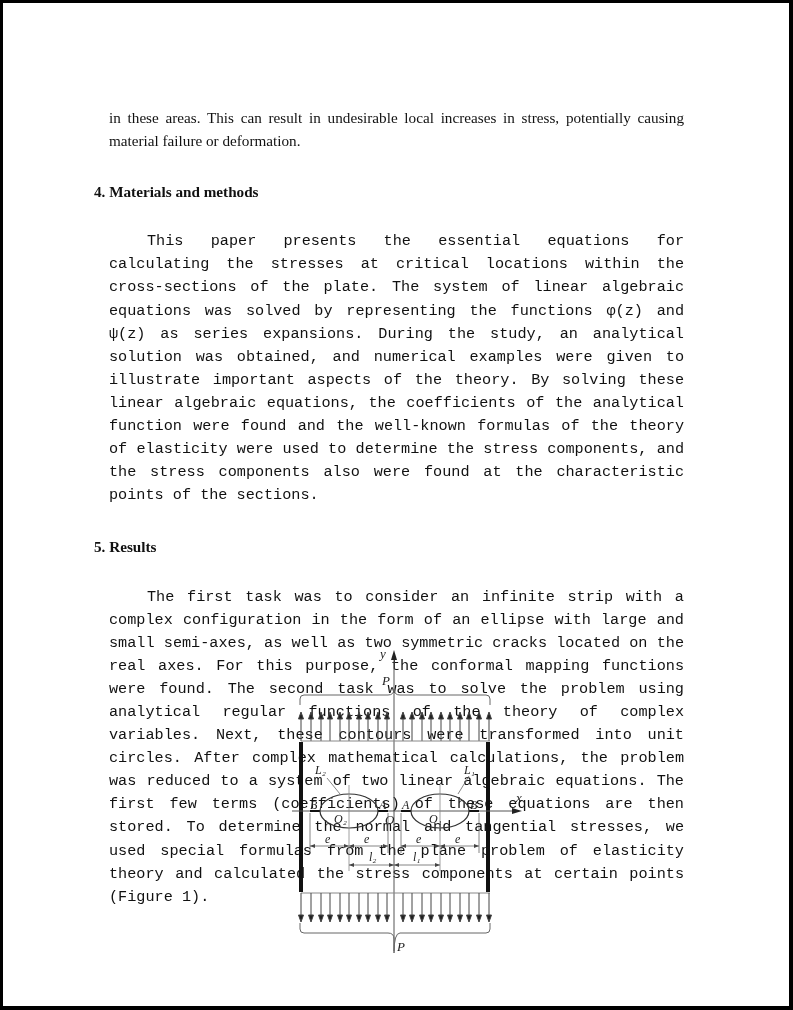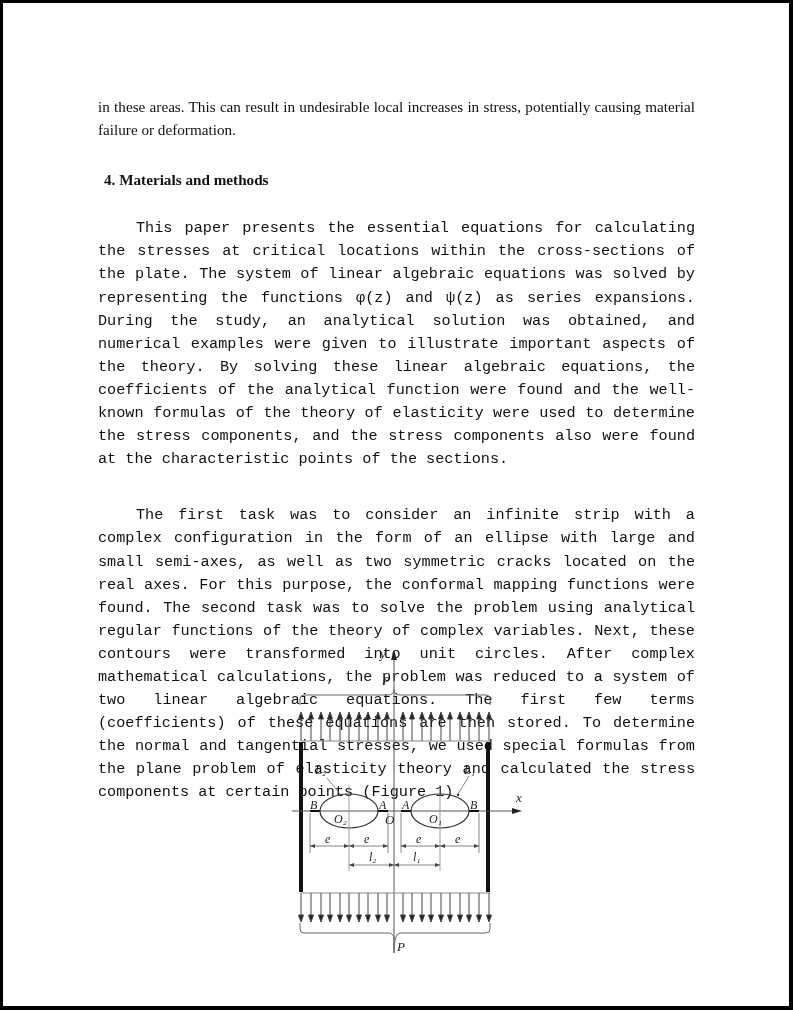--- a/index.html
+++ b/index.html
@@ -12,42 +12,43 @@
     border-left: 3px solid #000;
     border-right: 4px solid #000;
     border-bottom: 4px solid #000;
     background: #fff;
   }
   .content {
     position: absolute; left: 91px; top: 88px; width: 605px;
     font-family: "Liberation Serif", "DejaVu Serif", serif;
     font-size: 15.2px; line-height: 23.1px; color: #111;
   }
-  p { margin: 4px; text-align: justify; }
+  p { margin: 15px; text-align: justify; }
   p.indent { text-indent: 38px; font-family: Liberation Mono, monospace; }
   h2 {
-    margin: 10px; font-size: 15.2px; font-weight: bold; line-height: 23.1px;
+    margin: 0; font-size: 15.2px; font-weight: bold; line-height: 23.1px;
   }
   .gap-h { height: 12.5px; }
   .gap-p { height: 12.5px; }
   .figure { position: absolute; left: 280px; top: 638px; width: 260px; height: 320px; }
   .figure svg { display: block; }
   .lbl { font-family: "Liberation Serif", "DejaVu Serif", serif; font-style: italic; fill: #222; }
 </style>
 </head>
 <body>
 
 <div class="page">
   <div class="content">
     <p>in these areas. This can result in undesirable local increases in stress, potentially causing material failure or deformation.</p>
     <div class="gap-h"></div>
     <h2>4. Materials and methods</h2>
     <div class="gap-p"></div>
     <p class="indent">This paper presents the essential equations for calculating the stresses at critical locations within the cross-sections of the plate. The system of linear algebraic equations was solved by representing the functions φ(z) and ψ(z) as series expansions. During the study, an analytical solution was obtained, and numerical examples were given to illustrate important aspects of the theory. By solving these linear algebraic equations, the coefficients of the analytical function were found and the well-known formulas of the theory of elasticity were used to determine the stress components, and the stress components also were found at the characteristic points of the sections.</p>
     <div class="gap-h"></div>
+    <h2>5. Results</h2>
     <div class="gap-p"></div>
     <p class="indent">The first task was to consider an infinite strip with a complex configuration in the form of an ellipse with large and small semi-axes, as well as two symmetric cracks located on the real axes. For this purpose, the conformal mapping functions were found. The second task was to solve the problem using analytical regular functions of the theory of complex variables. Next, these contours were transformed into unit circles. After complex mathematical calculations, the problem was reduced to a system of two linear algebraic equations. The first few terms (coefficients) of these equations are then stored. To determine the normal and tangential stresses, we used special formulas from the plane problem of elasticity theory and calculated the stress components at certain points (Figure 1).</p>
   </div>
 
   <div class="figure">
     <svg width="260" height="320" viewBox="280 638 260 320" xmlns="http://www.w3.org/2000/svg">
       <defs>
         <marker id="ah" markerWidth="6" markerHeight="8" refX="3" refY="4" orient="auto-start-reverse">
           <path d="M0,0 L6,4 L0,8 Z" fill="#222"></path>
         </marker>

